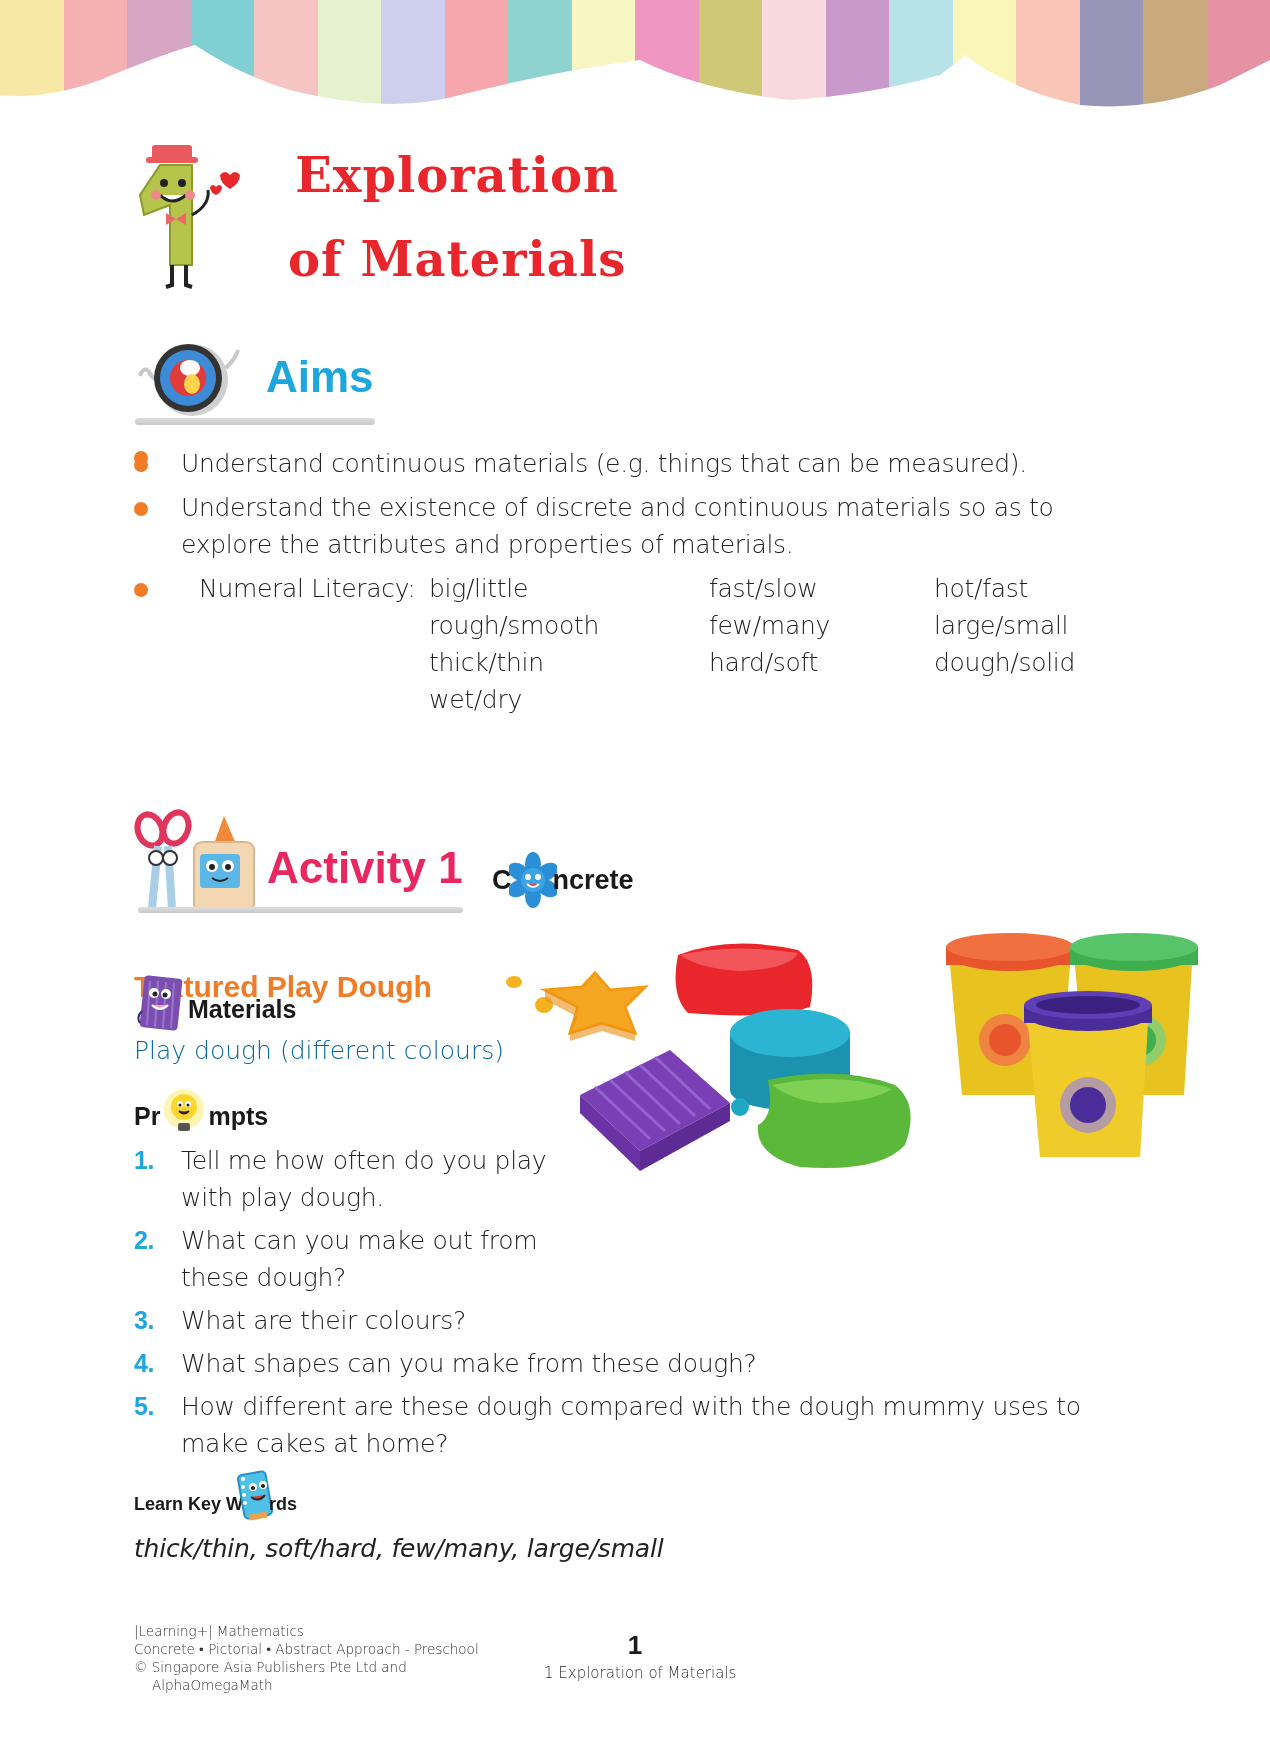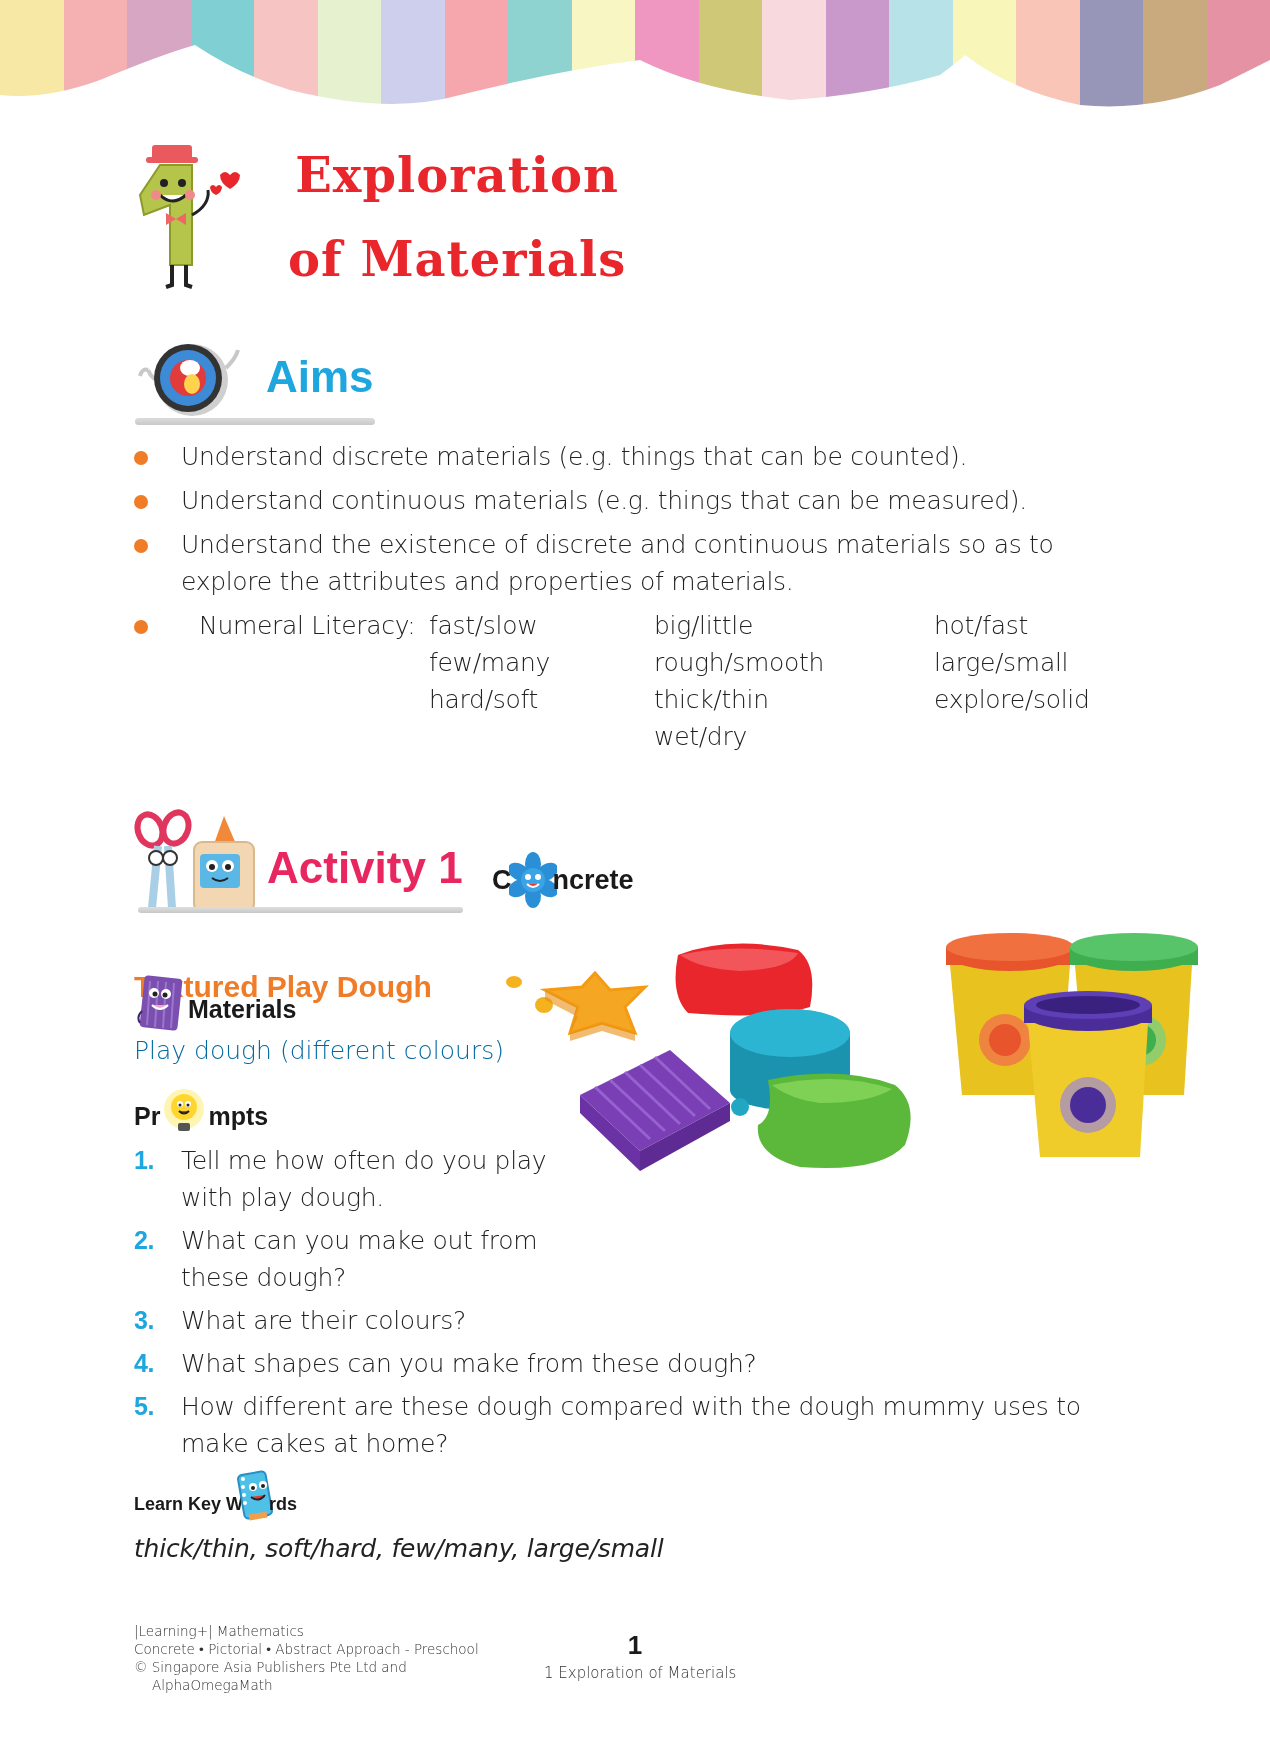--- a/index.html
+++ b/index.html
@@ -125,42 +125,42 @@
   <circle cx="58" cy="40" r="28" fill="#3d8ad6"></circle>
   <circle cx="58" cy="40" r="18" fill="#e23b3b"></circle>
   <ellipse cx="60" cy="30" rx="10" ry="8" fill="#fff"></ellipse>
   <ellipse cx="62" cy="46" rx="8" ry="10" fill="#ffd34d"></ellipse>
   <path d="M96,30 q10,-10 12,-18" stroke="#c8c8c8" stroke-width="4" fill="none"></path>
 </svg>
 <div class="aims-underline"></div>
 <div class="aims-title">Aims</div>
 
 <ul class="bullets">
-  <li><span class="dot"></span><span>Understand discrete materials (e.g. things that can be counted).</span></li>
+  <li><span class="dot"></span></li>
   <li><span class="dot"></span><span>Understand continuous materials (e.g. things that can be measured).</span></li>
   <li style="width:960px;"><span class="dot"></span><span>Understand the existence of discrete and continuous materials so as to explore the attributes and properties of materials.</span></li>
   <li>
     <span class="dot"></span>
     <div class="literacy-row">
       <div class="literacy-label">Numeral Literacy:</div>
-      <div class="lit-col c2">
-        <div>fast/slow</div>
-        <div>few/many</div>
-        <div>hard/soft</div>
-      </div>
       <div class="lit-col c1">
         <div>big/little</div>
         <div>rough/smooth</div>
         <div>thick/thin</div>
         <div>wet/dry</div>
       </div>
+      <div class="lit-col c2">
+        <div>fast/slow</div>
+        <div>few/many</div>
+        <div>hard/soft</div>
+      </div>
       <div class="lit-col c3">
         <div>hot/fast</div>
         <div>large/small</div>
-        <div>explore/solid</div>
+        <div>dough/solid</div>
       </div>
     </div>
   </li>
 </ul>
 
 <svg class="act-mascot" viewBox="0 0 140 108">
   <ellipse cx="18" cy="22" rx="12" ry="16" fill="none" stroke="#e0355c" stroke-width="6" transform="rotate(-20 18 22)"></ellipse>
   <ellipse cx="44" cy="20" rx="12" ry="16" fill="none" stroke="#e0355c" stroke-width="6" transform="rotate(20 44 20)"></ellipse>
   <path d="M26,38 L20,100 M36,38 L40,100" stroke="#a9cfe6" stroke-width="8"></path>
   <circle cx="24" cy="50" r="7" fill="#fff" stroke="#333" stroke-width="2"></circle>

